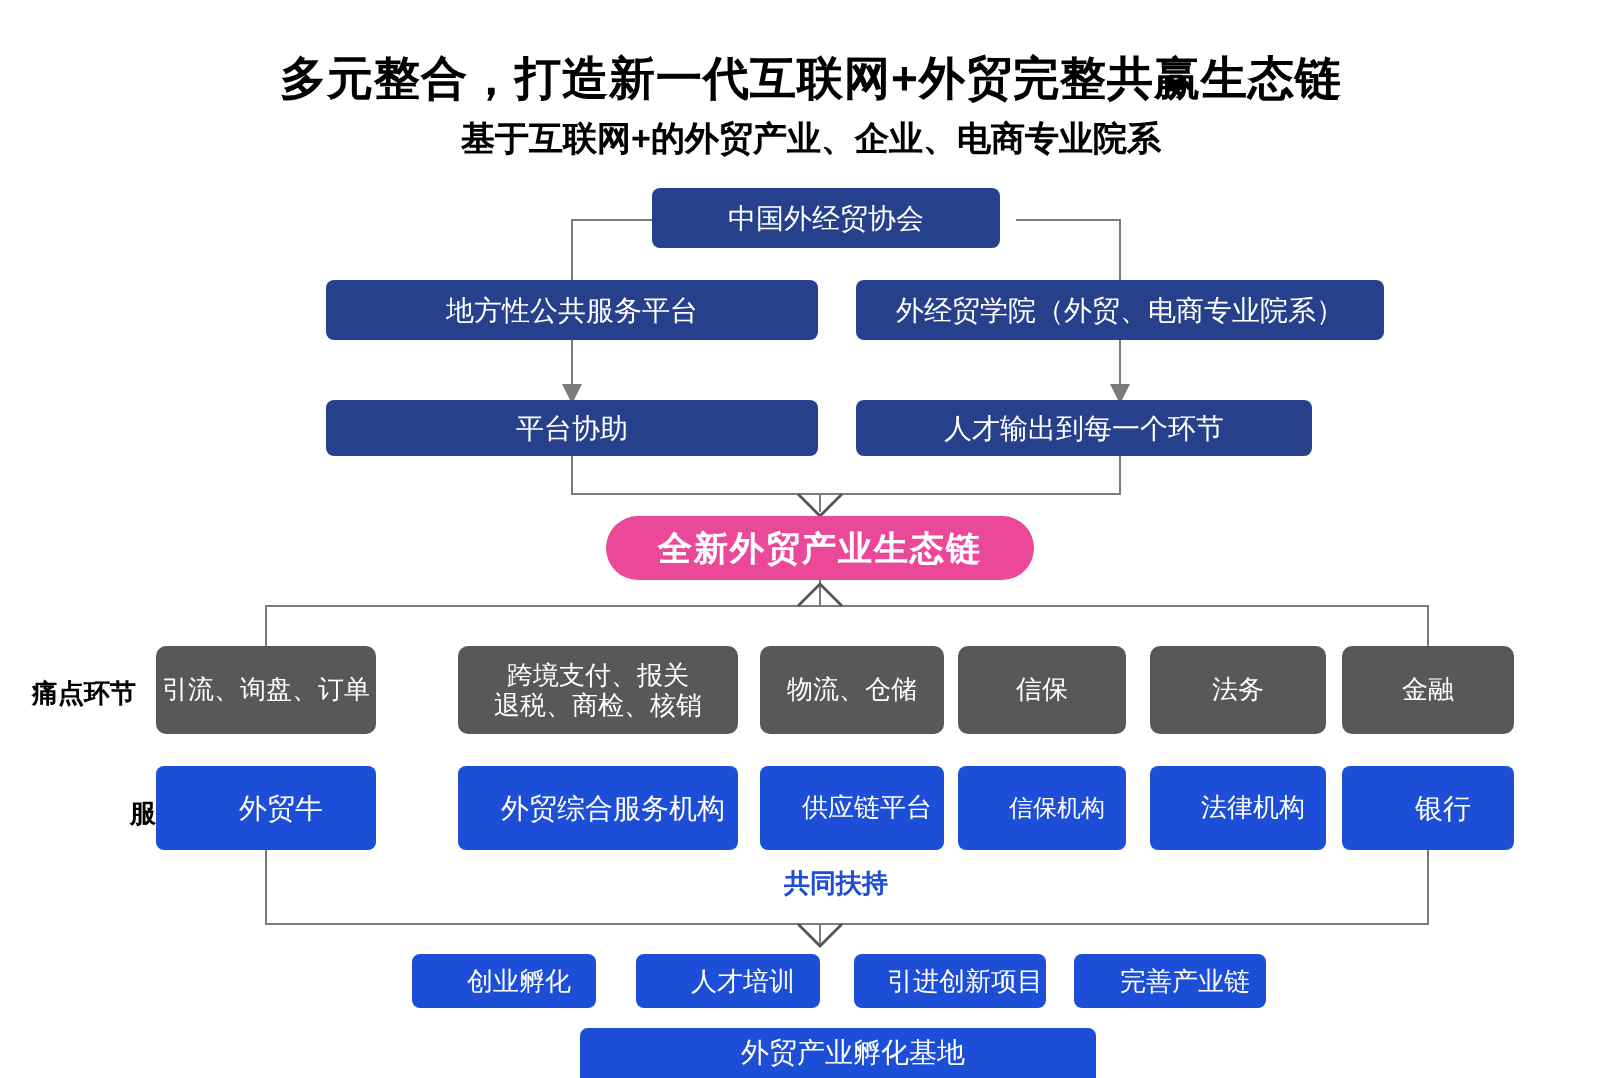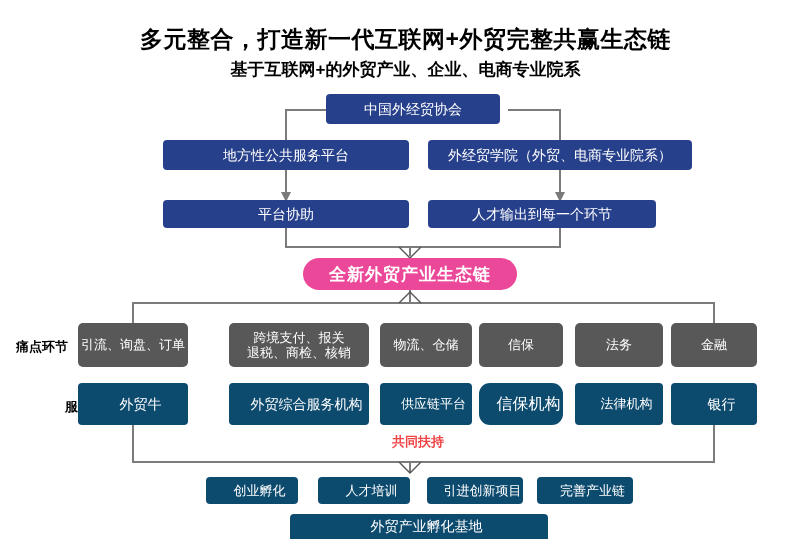--- a/index.html
+++ b/index.html
@@ -30,21 +30,21 @@
   .box{
     position:absolute;
     display:flex;align-items:center;justify-content:center;
     text-align:center;
     color:#fff;
     border-radius:4px;
     box-sizing:border-box;
     line-height:1.18;
   }
   .blue{background:#27408B;}
-  .blue2{background:#0c4a6e;padding-left:15px;}
+  .blue2{background:#1d4ed8;padding-left:15px;}
   .gray{background:#585858;border-radius:5px;}
 
   .pill{
     position:absolute;
     display:flex;align-items:center;justify-content:center;
     background:#ec4899;
     color:#fff;
     border-radius:17px;
     font-size:17px;font-weight:bold;
     letter-spacing:1px;
@@ -54,21 +54,21 @@
   
   .sidelabel{
     position:absolute;
     font-size:13px;font-weight:bold;color:#000;
     text-align:right;
     white-space:nowrap;
   }
 
   .midlabel{
     position:absolute;
-    font-size:13px;font-weight:bold;color:#ef4444;
+    font-size:13px;font-weight:bold;color:#1d4ed8;
     background:#fff;
     padding:0 8px;
     text-align:center;
     white-space:nowrap;
   }
   svg.conn{position:absolute;left:0;top:0;width:811px;height:539px;pointer-events:none;}
 </style>
 </head>
 <body>
 
@@ -161,21 +161,21 @@
 
   <div class="box blue2" style="left:78px;top:383px;width:110px;height:42px;font-size:14px;">
     <span>外贸牛</span>
   </div>
   <div class="box blue2" style="left:229px;top:383px;width:140px;height:42px;font-size:14px;">
     <span>外贸综合服务机构</span>
   </div>
   <div class="box blue2" style="left:380px;top:383px;width:92px;height:42px;font-size:13px;">
     <span>供应链平台</span>
   </div>
-  <div class="box blue2" style="left:479px;top:383px;width:84px;height:42px;font-size:16px;border-radius:11px;">
+  <div class="box blue2" style="left:479px;top:383px;width:84px;height:42px;font-size:12px;">
     <span>信保机构</span>
   </div>
   <div class="box blue2" style="left:575px;top:383px;width:88px;height:42px;font-size:13px;">
     <span>法律机构</span>
   </div>
   <div class="box blue2" style="left:671px;top:383px;width:86px;height:42px;font-size:14px;">
     <span>银行</span>
   </div>
 
   <div class="midlabel" style="left:352px;top:433px;width:116px;">

